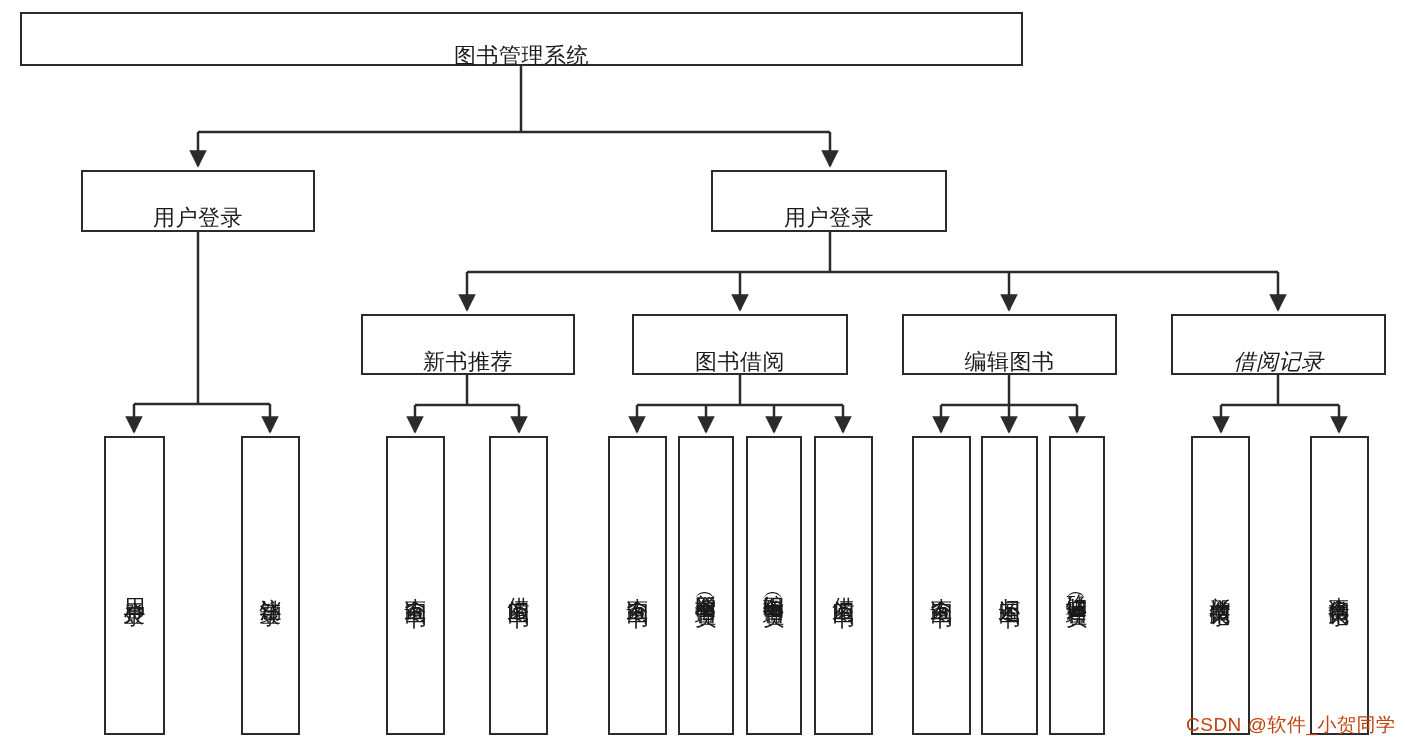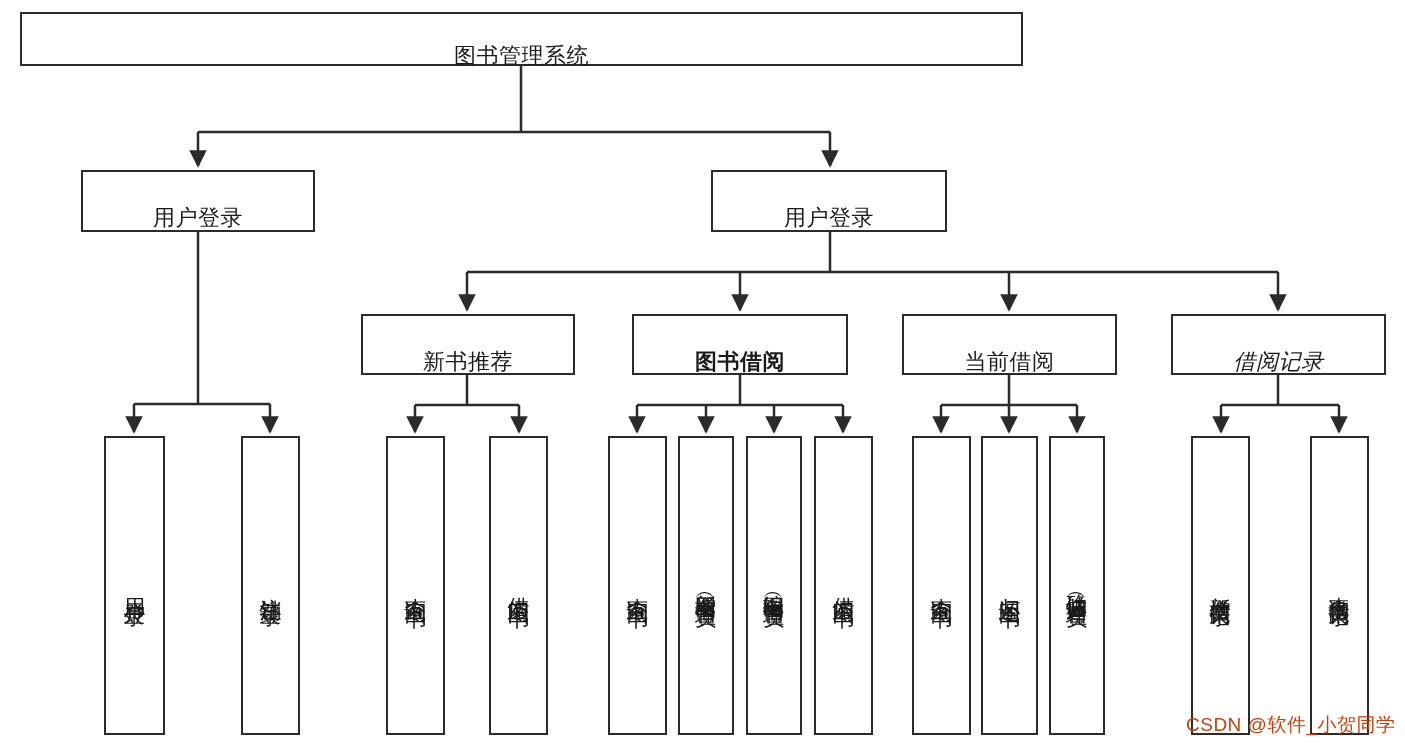--- a/index.html
+++ b/index.html
@@ -134,25 +134,25 @@
   <div class="node horiz" style="left:81px; top:170px; width:234px; height:62px;">
     <span class="label">用户登录</span>
   </div>
   <div class="node horiz" style="left:711px; top:170px; width:236px; height:62px;">
     <span class="label">用户登录</span>
   </div>
 
   <div class="node horiz" style="left:361px; top:314px; width:214px; height:61px;text-align:right;">
     <span class="label">新书推荐</span>
   </div>
-  <div class="node horiz" style="left:632px; top:314px; width:216px; height:61px;font-weight:bold;">
+  <div class="node horiz" style="left:632px; top:314px; width:216px; height:61px;">
     <span class="label">图书借阅</span>
   </div>
   <div class="node horiz" style="left:902px; top:314px; width:215px; height:61px;">
-    <span class="label">当前借阅</span>
+    <span class="label">编辑图书</span>
   </div>
   <div class="node horiz" style="left:1171px; top:314px; width:215px; height:61px;font-style:italic;">
     <span class="label">借阅记录</span>
   </div>
 
   <div class="node vert" style="left:104px; top:436px; width:61px; height:299px;">
     <span class="label">用户登录</span>
   </div>
   <div class="node vert" style="left:241px; top:436px; width:59px; height:299px;">
     <span class="label">注销登录</span>

